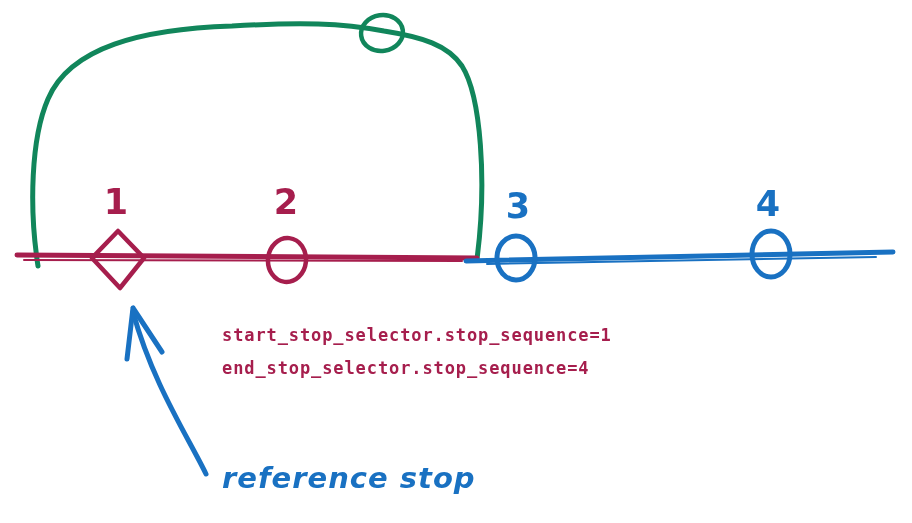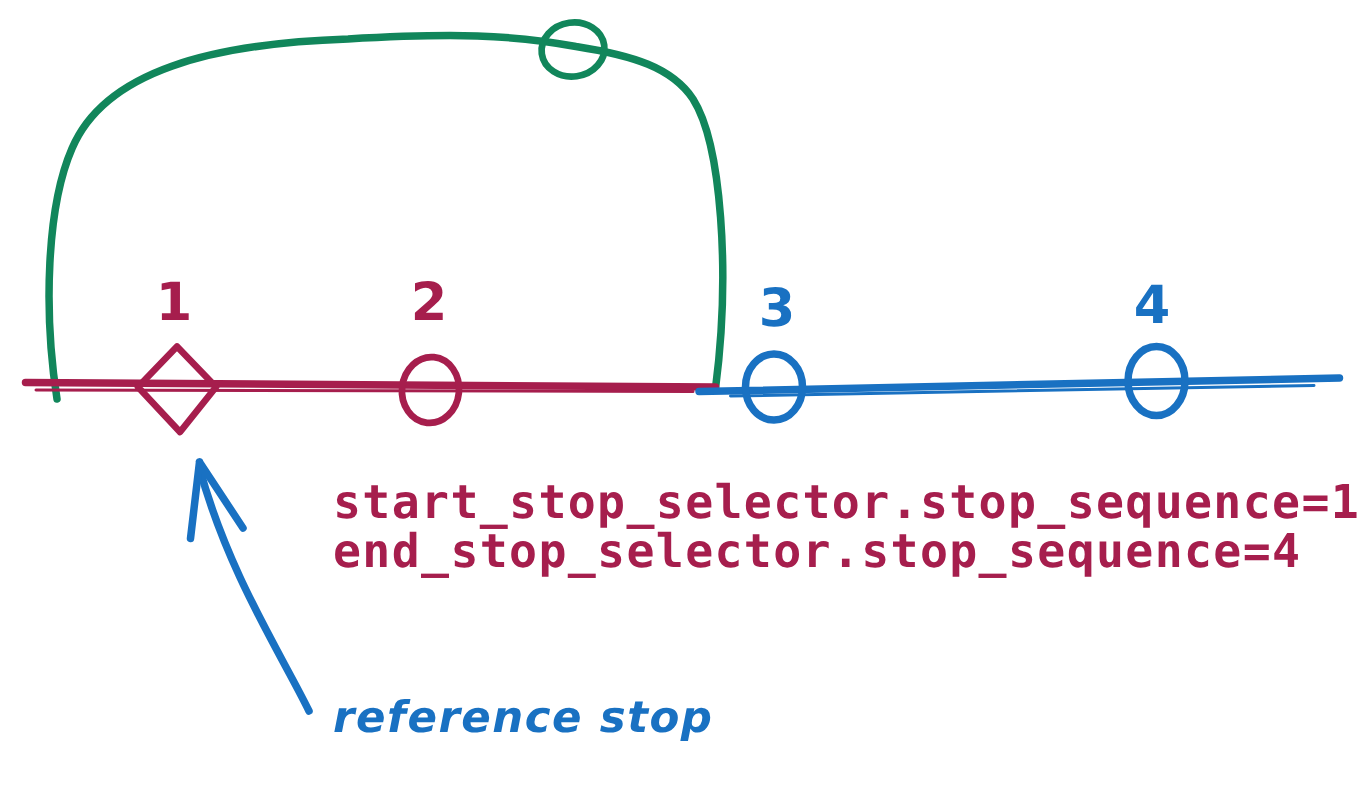--- a/index.html
+++ b/index.html
@@ -23,21 +23,21 @@
   }
   .stop-label.crimson { color: #a61e4d; }
   .stop-label.blue    { color: #1971c2; }
   .selector-block {
     position: absolute;
     left: 222px;
     top: 319px;
     color: #a61e4d;
     font-family: "DejaVu Sans Mono", monospace;
     font-weight: 700;
-    font-size: 31px;
+    font-size: 17px;
     letter-spacing: 0.9px;
     line-height: 33px;
     white-space: nowrap;
   }
   .reference-label {
     position: absolute;
     left: 222px;
     top: 461px;
     color: #1971c2;
     font-family: "DejaVu Sans", sans-serif;

